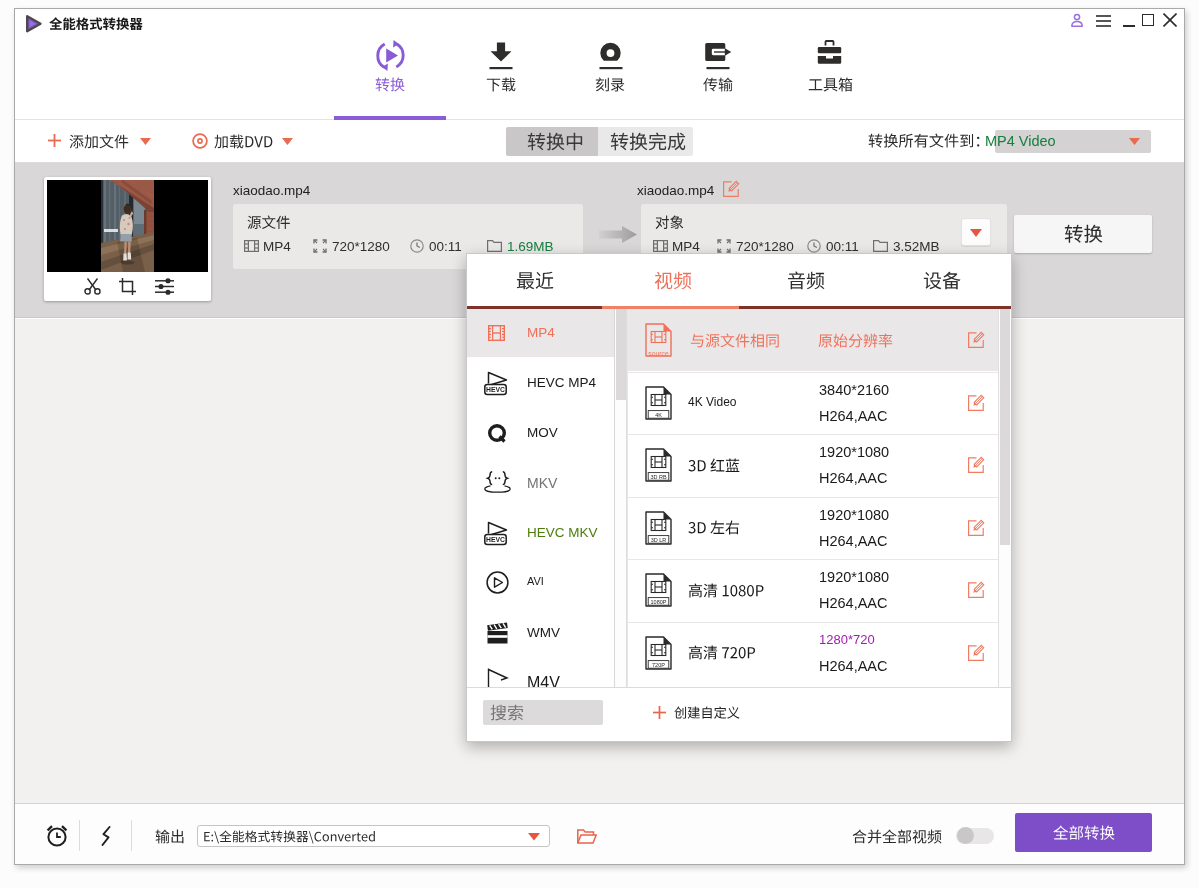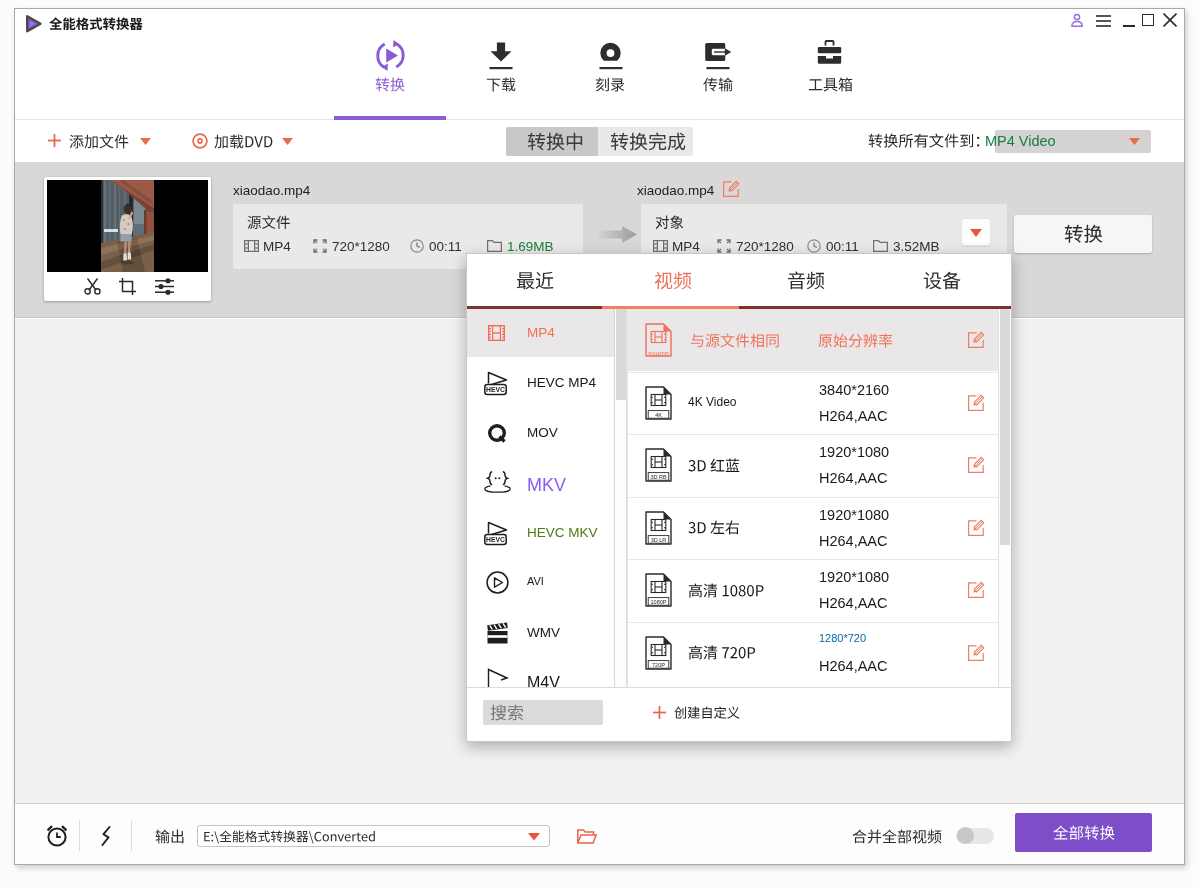--- a/index.html
+++ b/index.html
@@ -405,21 +405,21 @@
 <path d="M12.5 12.5 L17.5 17.5" stroke="#1e1e1e" stroke-width="3.2"></path>
 </svg>
 <div class="lat" style="left:527px;top:425px;font-size:13.5px;color:#1a1a1a">MOV</div>
 <svg class="abs" style="left:484px;top:471px" width="27" height="22" viewBox="0 0 27 22" fill="none" stroke="#1e1e1e">
 <path d="M8.2 0.8 C5.8 0.8 6.2 3 5.9 4.8 C5.7 6.6 4.4 6.9 3.6 7.2 C4.4 7.5 5.7 7.8 5.9 9.6 C6.2 11.4 5.8 13.6 8.2 13.6" stroke-width="1.5"></path>
 <path d="M18.8 0.8 C21.2 0.8 20.8 3 21.1 4.8 C21.3 6.6 22.6 6.9 23.4 7.2 C22.6 7.5 21.3 7.8 21.1 9.6 C20.8 11.4 21.2 13.6 18.8 13.6" stroke-width="1.5"></path>
 <circle cx="11.7" cy="7.2" r="1" fill="#1e1e1e" stroke="none"></circle>
     <circle cx="15.3" cy="7.2" r="1" fill="#1e1e1e" stroke="none"></circle>
 <path d="M6.5 14.8 C3 15.5 0.8 16.7 0.8 17.9 C0.8 19.9 6.5 21.2 13.5 21.2 C20.5 21.2 26.2 19.9 26.2 17.9 C26.2 16.7 24 15.5 20.5 14.8" stroke-width="1.3"></path>
 </svg>
-<div class="lat" style="left:527px;top:475px;font-size:18px;color:#8b5cf6">MKV</div>
+<div class="lat" style="left:527px;top:475px;font-size:14px;color:#737373">MKV</div>
 <svg class="abs" style="left:484px;top:521px" width="28" height="25" viewBox="0 0 28 25" fill="none" stroke="#1e1e1e">
 <path d="M4.5 12.5 V1.5 L22.5 9.0 L7.5 13.5" stroke-width="1.5" stroke-linejoin="round"></path>
 <rect x="0.8" y="13.5" width="21.4" height="10" rx="2.5" stroke-width="1.5"></rect>
 <text x="11.5" y="21.3" text-anchor="middle" font-family="Liberation Sans" font-size="6.8" font-weight="bold" fill="#1e1e1e" stroke="none">HEVC</text>
 </svg>
 <div class="lat" style="left:527px;top:525px;font-size:13.5px;color:#4d7c0f">HEVC MKV</div>
 <svg class="abs" style="left:486px;top:571px" width="23" height="23" viewBox="0 0 23 23" fill="none" stroke="#1e1e1e">
 <circle cx="11.5" cy="11.5" r="10.4" stroke-width="1.5"></circle>
 <path d="M8.5 6.8 L16.5 11.5 L8.5 16.2 Z" stroke-width="1.4" stroke-linejoin="round"></path>
 </svg>
@@ -599,21 +599,21 @@
     <text x="13.5" y="30.6" text-anchor="middle" font-family="Liberation Sans" font-size="5.5" fill="#2a2a2a" stroke="none">720P</text>
   </svg>
 <svg style="position:absolute;left:688.0px;top:645.2px;overflow:visible" width="67.8" height="15.0" fill="#1a1a1a">
     <path transform="translate(0.0,13.2) scale(0.015000,-0.015000)" d="M59 736H937V670H59ZM286 559V468H719V559ZM211 614H797V413H211ZM96 357H881V294H168V-79H96ZM830 357H905V-0Q905 -28 897 -41Q889 -55 869 -63Q849 -70 816 -71Q783 -72 735 -72Q732 -59 725 -43Q718 -27 711 -15Q733 -16 754 -16Q775 -16 791 -16Q807 -16 813 -16Q830 -15 830 -1ZM441 826 513 843Q527 812 540 774Q554 736 560 712L483 689Q477 716 465 755Q452 794 441 826ZM321 235H706V29H321V85H638V179H321ZM281 235H352V-21H281Z"></path>
     <path transform="translate(15.0,13.2) scale(0.015000,-0.015000)" d="M412 268H810V212H412ZM319 762H913V704H319ZM343 640H888V585H343ZM281 516H950V458H281ZM411 134H812V77H411ZM361 400H810V342H431V-79H361ZM793 400H864V4Q864 -24 856 -40Q849 -56 828 -64Q807 -73 772 -74Q737 -76 684 -76Q681 -62 675 -43Q669 -25 662 -11Q700 -12 732 -12Q764 -13 774 -12Q785 -11 789 -8Q793 -4 793 5ZM575 840H649V498H575ZM82 772 126 823Q154 810 184 792Q215 774 242 755Q269 737 287 721L241 662Q224 679 197 698Q170 718 140 738Q110 757 82 772ZM35 506 78 559Q107 545 139 526Q171 508 199 489Q228 470 246 453L201 394Q184 410 156 431Q128 451 96 471Q64 490 35 506ZM66 -21Q89 18 116 72Q143 127 171 187Q199 248 222 305L283 261Q261 207 236 150Q210 92 184 37Q158 -19 134 -66Z"></path>
     <path transform="translate(33.4,13.2) scale(0.015000,-0.015000)" d="M198 0Q203 104 216 192Q228 279 252 357Q276 434 313 507Q351 580 405 655H49V733H508V678Q444 595 403 519Q363 443 340 364Q318 285 307 196Q297 108 293 0Z"></path>
     <path transform="translate(41.7,13.2) scale(0.015000,-0.015000)" d="M44 0V54Q159 155 234 238Q308 321 344 393Q380 464 380 527Q380 569 365 602Q351 635 321 653Q291 672 245 672Q200 672 162 648Q123 624 93 587L40 639Q84 688 135 717Q186 746 256 746Q322 746 370 720Q417 693 444 644Q470 596 470 531Q470 458 434 383Q397 308 333 231Q268 153 182 72Q211 74 243 77Q274 79 302 79H505V0Z"></path>
     <path transform="translate(50.0,13.2) scale(0.015000,-0.015000)" d="M278 -13Q209 -13 157 29Q106 71 78 156Q50 241 50 369Q50 497 78 580Q106 664 157 705Q209 746 278 746Q348 746 399 705Q450 663 478 580Q506 497 506 369Q506 241 478 156Q450 71 399 29Q348 -13 278 -13ZM278 61Q320 61 351 93Q383 125 400 194Q418 262 418 369Q418 476 400 544Q383 611 351 642Q320 674 278 674Q237 674 205 642Q173 611 156 544Q138 476 138 369Q138 262 156 194Q173 125 205 93Q237 61 278 61Z"></path>
     <path transform="translate(58.3,13.2) scale(0.015000,-0.015000)" d="M101 0V733H310Q392 733 454 713Q516 692 550 645Q584 598 584 518Q584 441 550 391Q516 341 455 316Q394 292 314 292H193V0ZM193 367H302Q398 367 445 403Q492 439 492 518Q492 598 444 628Q395 658 298 658H193Z"></path>
   </svg>
-<div class="lat" style="left:819px;top:631.8px;font-size:11px;color:#0369a1">1280*720</div>
+<div class="lat" style="left:819px;top:631.8px;font-size:13px;color:#a21caf">1280*720</div>
 <div class="lat" style="left:819px;top:657.8px;font-size:14.5px;color:#1a1a1a">H264,AAC</div>
 <svg class="abs" style="left:967px;top:643.75px" width="18.0" height="18.0" viewBox="0 0 18 18" fill="none" stroke="#f07c64" stroke-width="1.2">
 <path d="M16.2 9 V16.4 H1.6 V1.8 H9.5"></path>
 <path d="M7.2 8.3 L14.2 1.3 L16.7 3.8 L9.7 10.8 Z"></path>
 <path d="M7.2 8.3 L9.7 10.8 L6.3 11.7 Z" fill="#f07c64" stroke="none"></path>
 <path d="M8.45 9.55 L15.45 2.55" stroke-width="0.9"></path>
   </svg>
 <div class="abs" style="left:998px;top:309px;width:13px;height:378px;background:#fdfdfd;border-left:1px solid #e0dede"></div>
 <div class="abs" style="left:1000px;top:309px;width:10px;height:236px;background:#dbd9d9"></div>
 <div class="abs" style="left:467px;top:687px;width:544px;height:54px;background:#fff;border-top:1px solid #dcdada"></div>

